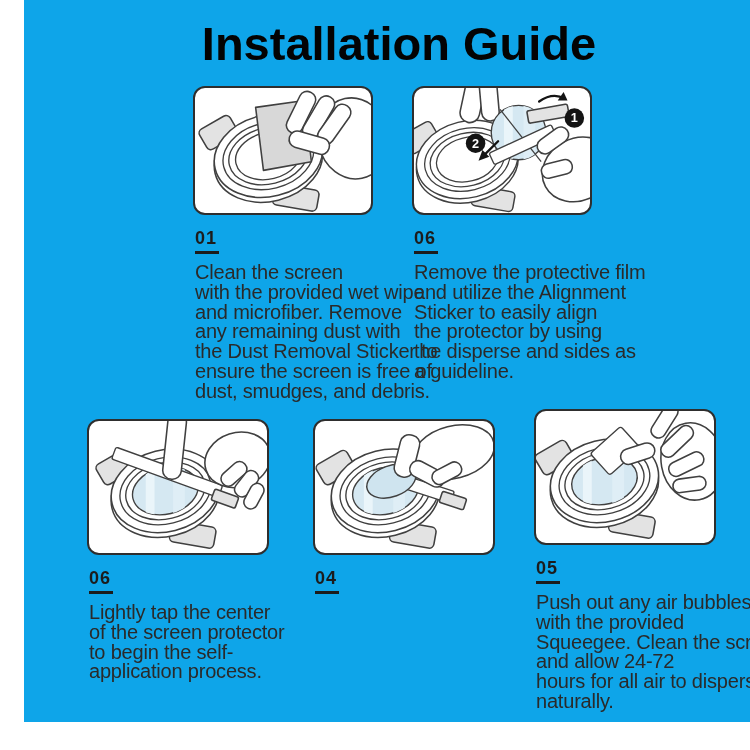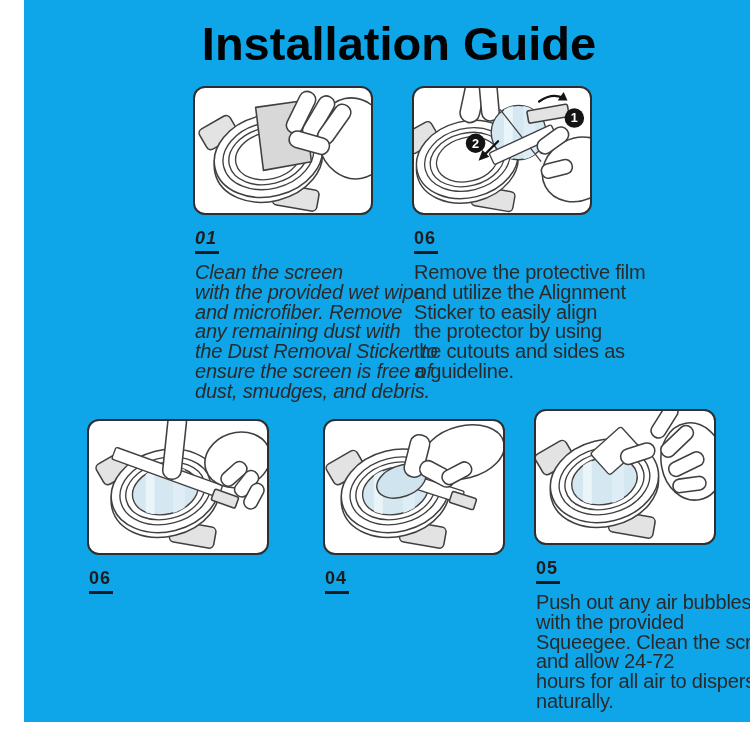--- a/index.html
+++ b/index.html
@@ -3,24 +3,24 @@
 <meta charset="utf-8">
 <style>
   html,body { margin:0; padding:0; background:#ffffff; }
   body { width:750px; height:750px; font-family:"Liberation Sans", sans-serif; }
   .canvas { position:relative; width:750px; height:722px; overflow:hidden; background:#0ea5e9;margin-left:24px; }
 
   .title { position:absolute; top:16px; left:0; width:750px; margin:0;
            text-align:center; font-size:47px; font-weight:bold; color:#030303; }
 
   .step { position:absolute; width:220px; }
-  #step1 { left:169px; top:86px;font-style:italic; }
+  #step1 { left:169px; top:86px; }
   #step2 { left:388px; top:86px; }
   #step3 { left:63px;  top:419px; }
-  #step4 { left:299px; top:419px; }
+  #step4 { left:289px; top:419px; }
   #step5 { left:510px; top:409px; }
 
   .fig { width:180px; height:129px; margin:0; box-sizing:border-box;
          border:2px solid #2e2e2e; border-radius:12px; overflow:hidden; background:#fff; }
   .row2 .fig { width:182px; height:136px; }
   .fig svg { display:block; width:100%; height:100%; }
 
   .num  { display:inline-block; margin:13px 0 0 2px; padding:0 2px 2px 0;
           font-size:18px; font-weight:bold; letter-spacing:1px; color:#1c1c1c;
           border-bottom:3px solid #1c1c1c; }
@@ -135,21 +135,21 @@
           <circle class="badge" cx="63" cy="57" r="10"></circle>
           <text class="badgeTxt" x="63" y="61.5">2</text>
         </g>
       </svg>
     </figure>
     <h2 class="num">06</h2>
     <p class="desc">Remove the protective film
 and utilize the Alignment
 Sticker to easily align
 the protector by using
-the cutouts and sides as
+the disperse and sides as
 a guideline.</p>
   </section>
 
   <section class="step row2" id="step3">
     <figure class="fig">
       <svg viewBox="0 0 182 136" preserveAspectRatio="none">
         <defs>
             <clipPath id="clipP3">
               <ellipse cx="78" cy="72" rx="34" ry="24" transform="rotate(-14 78 72)"></ellipse>
             </clipPath>
@@ -174,20 +174,24 @@
         <g>
           <ellipse class="skin" cx="152" cy="40" rx="34" ry="28" transform="rotate(-18 152 40)"></ellipse>
           <rect class="skin" x="78" y="-8" width="19" height="68" rx="9" transform="rotate(6 87 26)"></rect>
           <rect class="skin" x="134" y="52" width="30" height="15" rx="7" transform="rotate(-42 142 58)"></rect>
           <rect class="skin" x="148" y="64" width="30" height="15" rx="7" transform="rotate(-52 155 70)"></rect>
           <rect class="skin" x="158" y="78" width="28" height="14" rx="7" transform="rotate(-62 164 84)"></rect>
         </g>
       </svg>
     </figure>
     <h2 class="num">06</h2>
+    <p class="desc">Lightly tap the center
+of the screen protector
+to begin the self-
+application process.</p>
   </section>
 
   <section class="step row2" id="step4">
     <figure class="fig">
       <svg viewBox="0 0 182 136" preserveAspectRatio="none">
         <defs>
             <clipPath id="clipP4">
               <ellipse cx="72" cy="72" rx="34" ry="24" transform="rotate(-14 72 72)"></ellipse>
             </clipPath>
           </defs>

